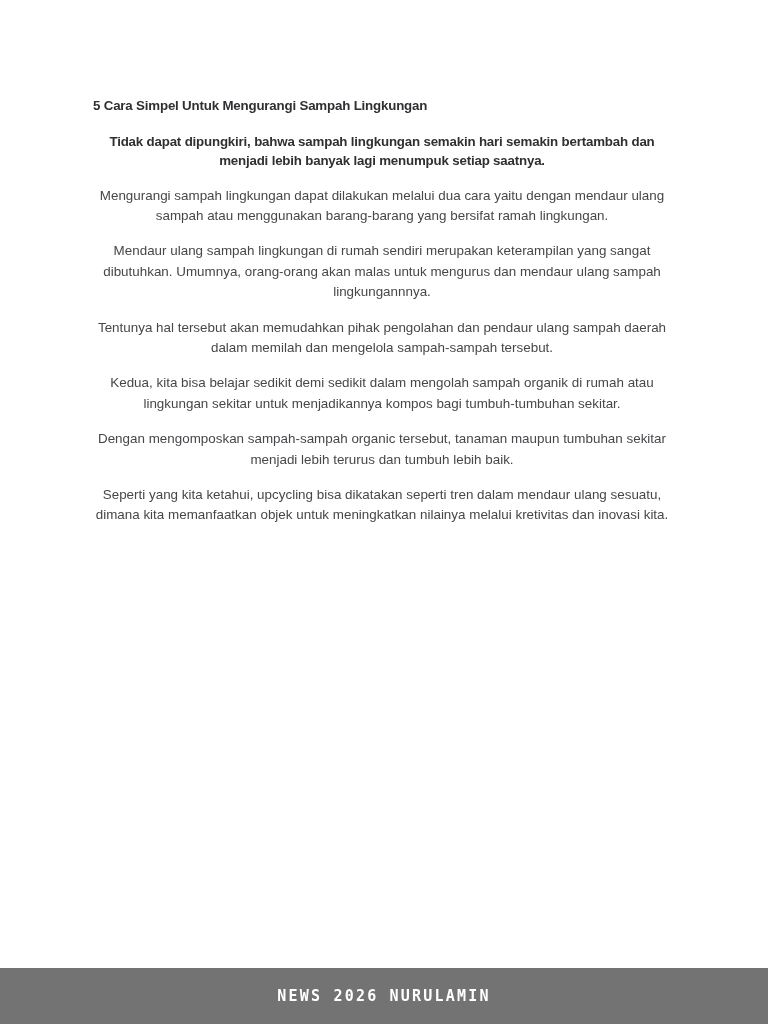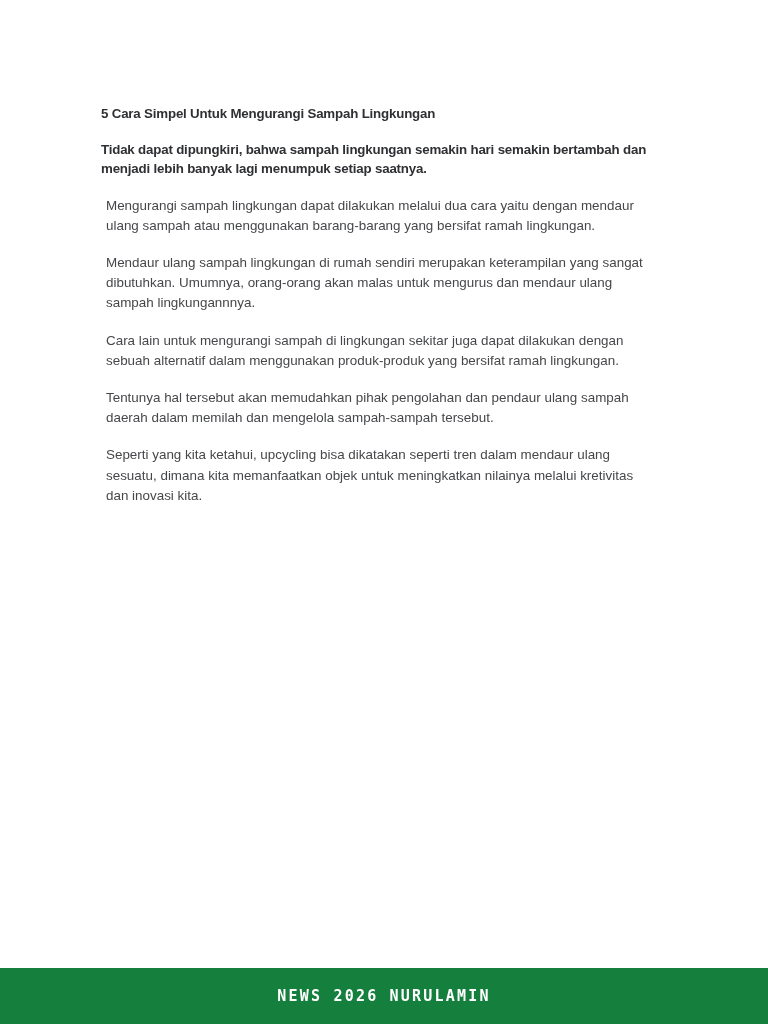--- a/index.html
+++ b/index.html
@@ -31,59 +31,60 @@
   }
 
   
   .t-strong {
     font-family: "Liberation Sans", sans-serif;
     font-size: 13.3px;
     line-height: 19.5px;
     color: #2f3033;
     font-weight: 600;
     letter-spacing: -0.18px;
-    margin: 12px;
+    margin: 4px;
     text-align: left;
   }
 
   
   .t-light {
     font-family: "Liberation Sans", sans-serif;
     font-size: 13.4px;
     line-height: 20.2px;
     color: #46474a;
     font-weight: 400;
     letter-spacing: 0.01px;
-    margin: 17px;
-    text-align: left;
+    margin: 0;
+    text-align: center;
   }
 
   .doc-title {
     margin-bottom: 16px;
   }
 
   .para-strong {
     margin-bottom: 15px;
+    text-align: center;
   }
 
   .para-light {
     margin-bottom: 15.5px;
   }
 
   .para-light:last-child {
     margin-bottom: 0;
   }
 
   .footer-bar {
     position: absolute;
     left: 0;
     top: 968px;
     width: 768px;
     height: 56px;
-    background: #15803d;
+    background: #737373;
     display: flex;
     align-items: center;
     justify-content: center;
   }
 
   .footer-text {
     font-family: "DejaVu Sans Mono", "Liberation Mono", monospace;
     font-size: 15px;
     font-weight: 700;
     color: #ffffff;
@@ -96,22 +97,23 @@
 
 <div class="page">
   <div class="article">
 
     <p class="t-strong doc-title">5 Cara Simpel Untuk Mengurangi Sampah Lingkungan</p>
 
     <p class="t-strong para-strong">Tidak dapat dipungkiri, bahwa sampah lingkungan semakin hari semakin bertambah dan menjadi lebih banyak lagi menumpuk setiap saatnya.</p>
 
     <p class="t-light para-light">Mengurangi sampah lingkungan dapat dilakukan melalui dua cara yaitu dengan mendaur ulang sampah atau menggunakan barang-barang yang bersifat ramah lingkungan.</p>
     <p class="t-light para-light">Mendaur ulang sampah lingkungan di rumah sendiri merupakan keterampilan yang sangat dibutuhkan. Umumnya, orang-orang akan malas untuk mengurus dan mendaur ulang sampah lingkungannnya.</p>
-    <p class="t-light para-light">Cara lain untuk mengurangi sampah di lingkungan sekitar juga dapat dilakukan dengan sebuah alternatif dalam menggunakan produk-produk yang bersifat ramah lingkungan.</p>
     <p class="t-light para-light">Tentunya hal tersebut akan memudahkan pihak pengolahan dan pendaur ulang sampah daerah dalam memilah dan mengelola sampah-sampah tersebut.</p>
+    <p class="t-light para-light">Kedua, kita bisa belajar sedikit demi sedikit dalam mengolah sampah organik di rumah atau lingkungan sekitar untuk menjadikannya kompos bagi tumbuh-tumbuhan sekitar.</p>
+    <p class="t-light para-light">Dengan mengomposkan sampah-sampah organic tersebut, tanaman maupun tumbuhan sekitar menjadi lebih terurus dan tumbuh lebih baik.</p>
     <p class="t-light para-light">Seperti yang kita ketahui, upcycling bisa dikatakan seperti tren dalam mendaur ulang sesuatu, dimana kita memanfaatkan objek untuk meningkatkan nilainya melalui kretivitas dan inovasi kita.</p>
 
   </div>
 </div>
 
 <div class="footer-bar">
   <span class="footer-text">NEWS 2026 NURULAMIN</span>
 </div>
 
 </body></html>

